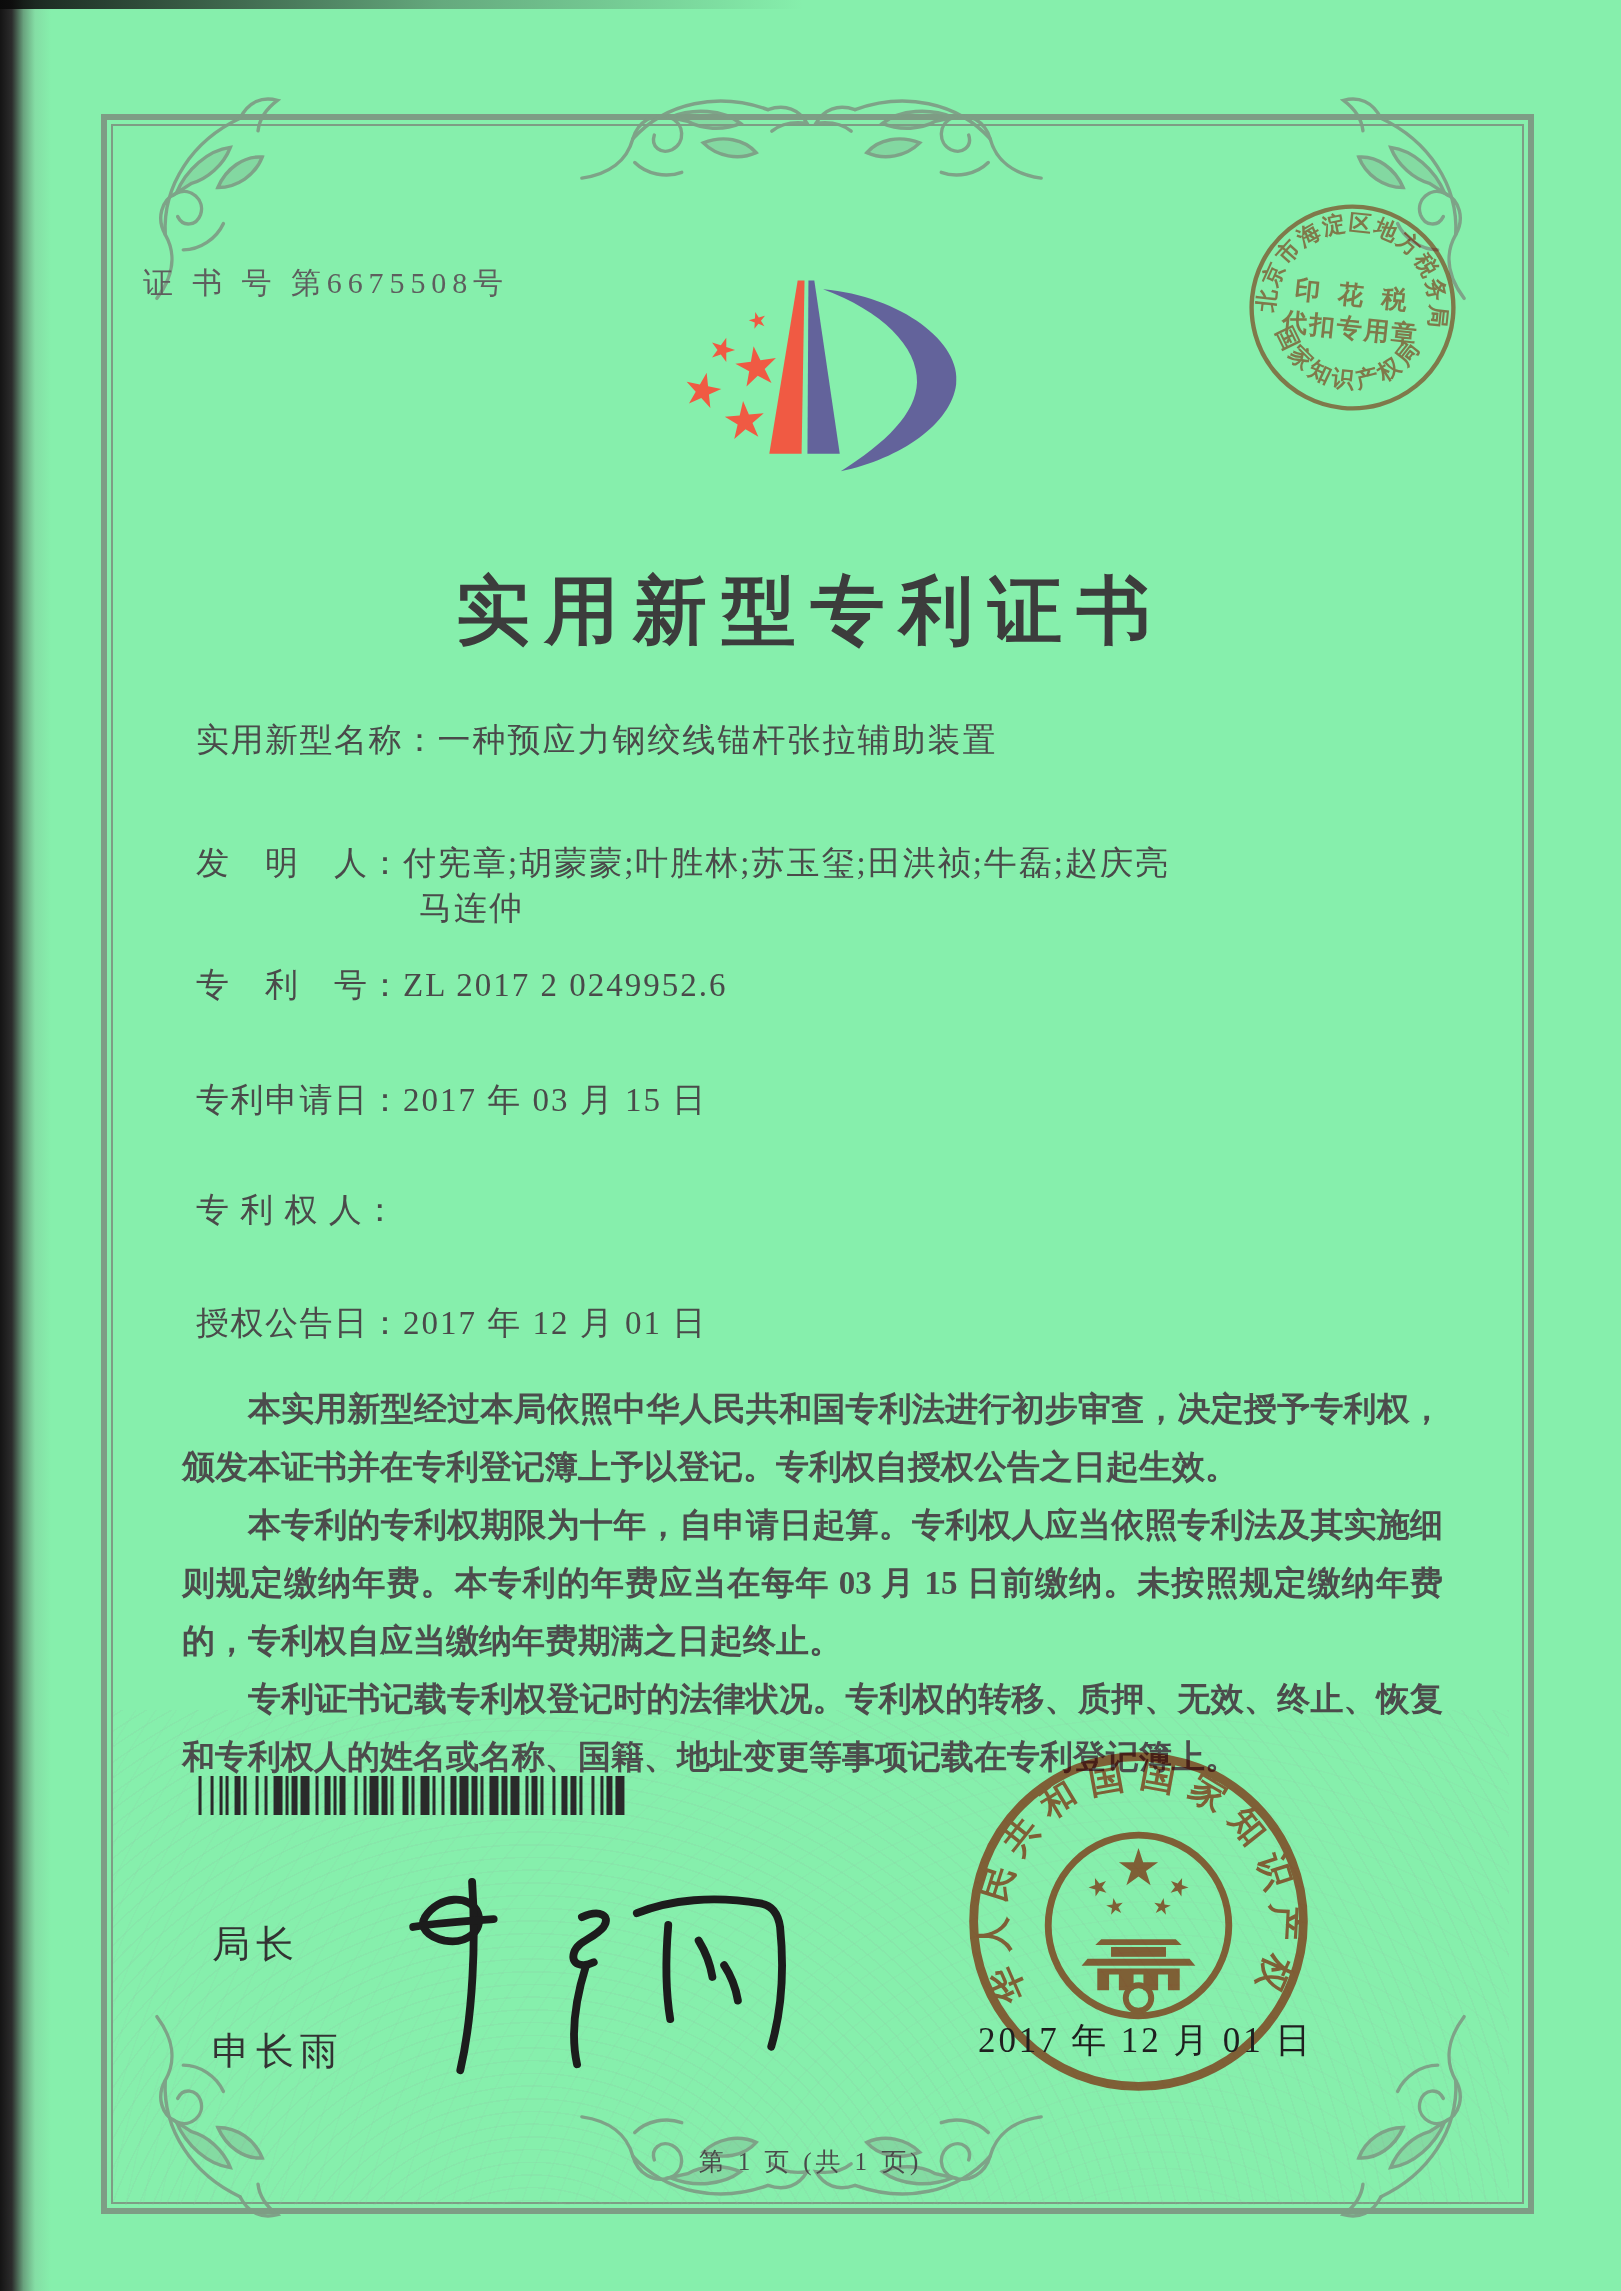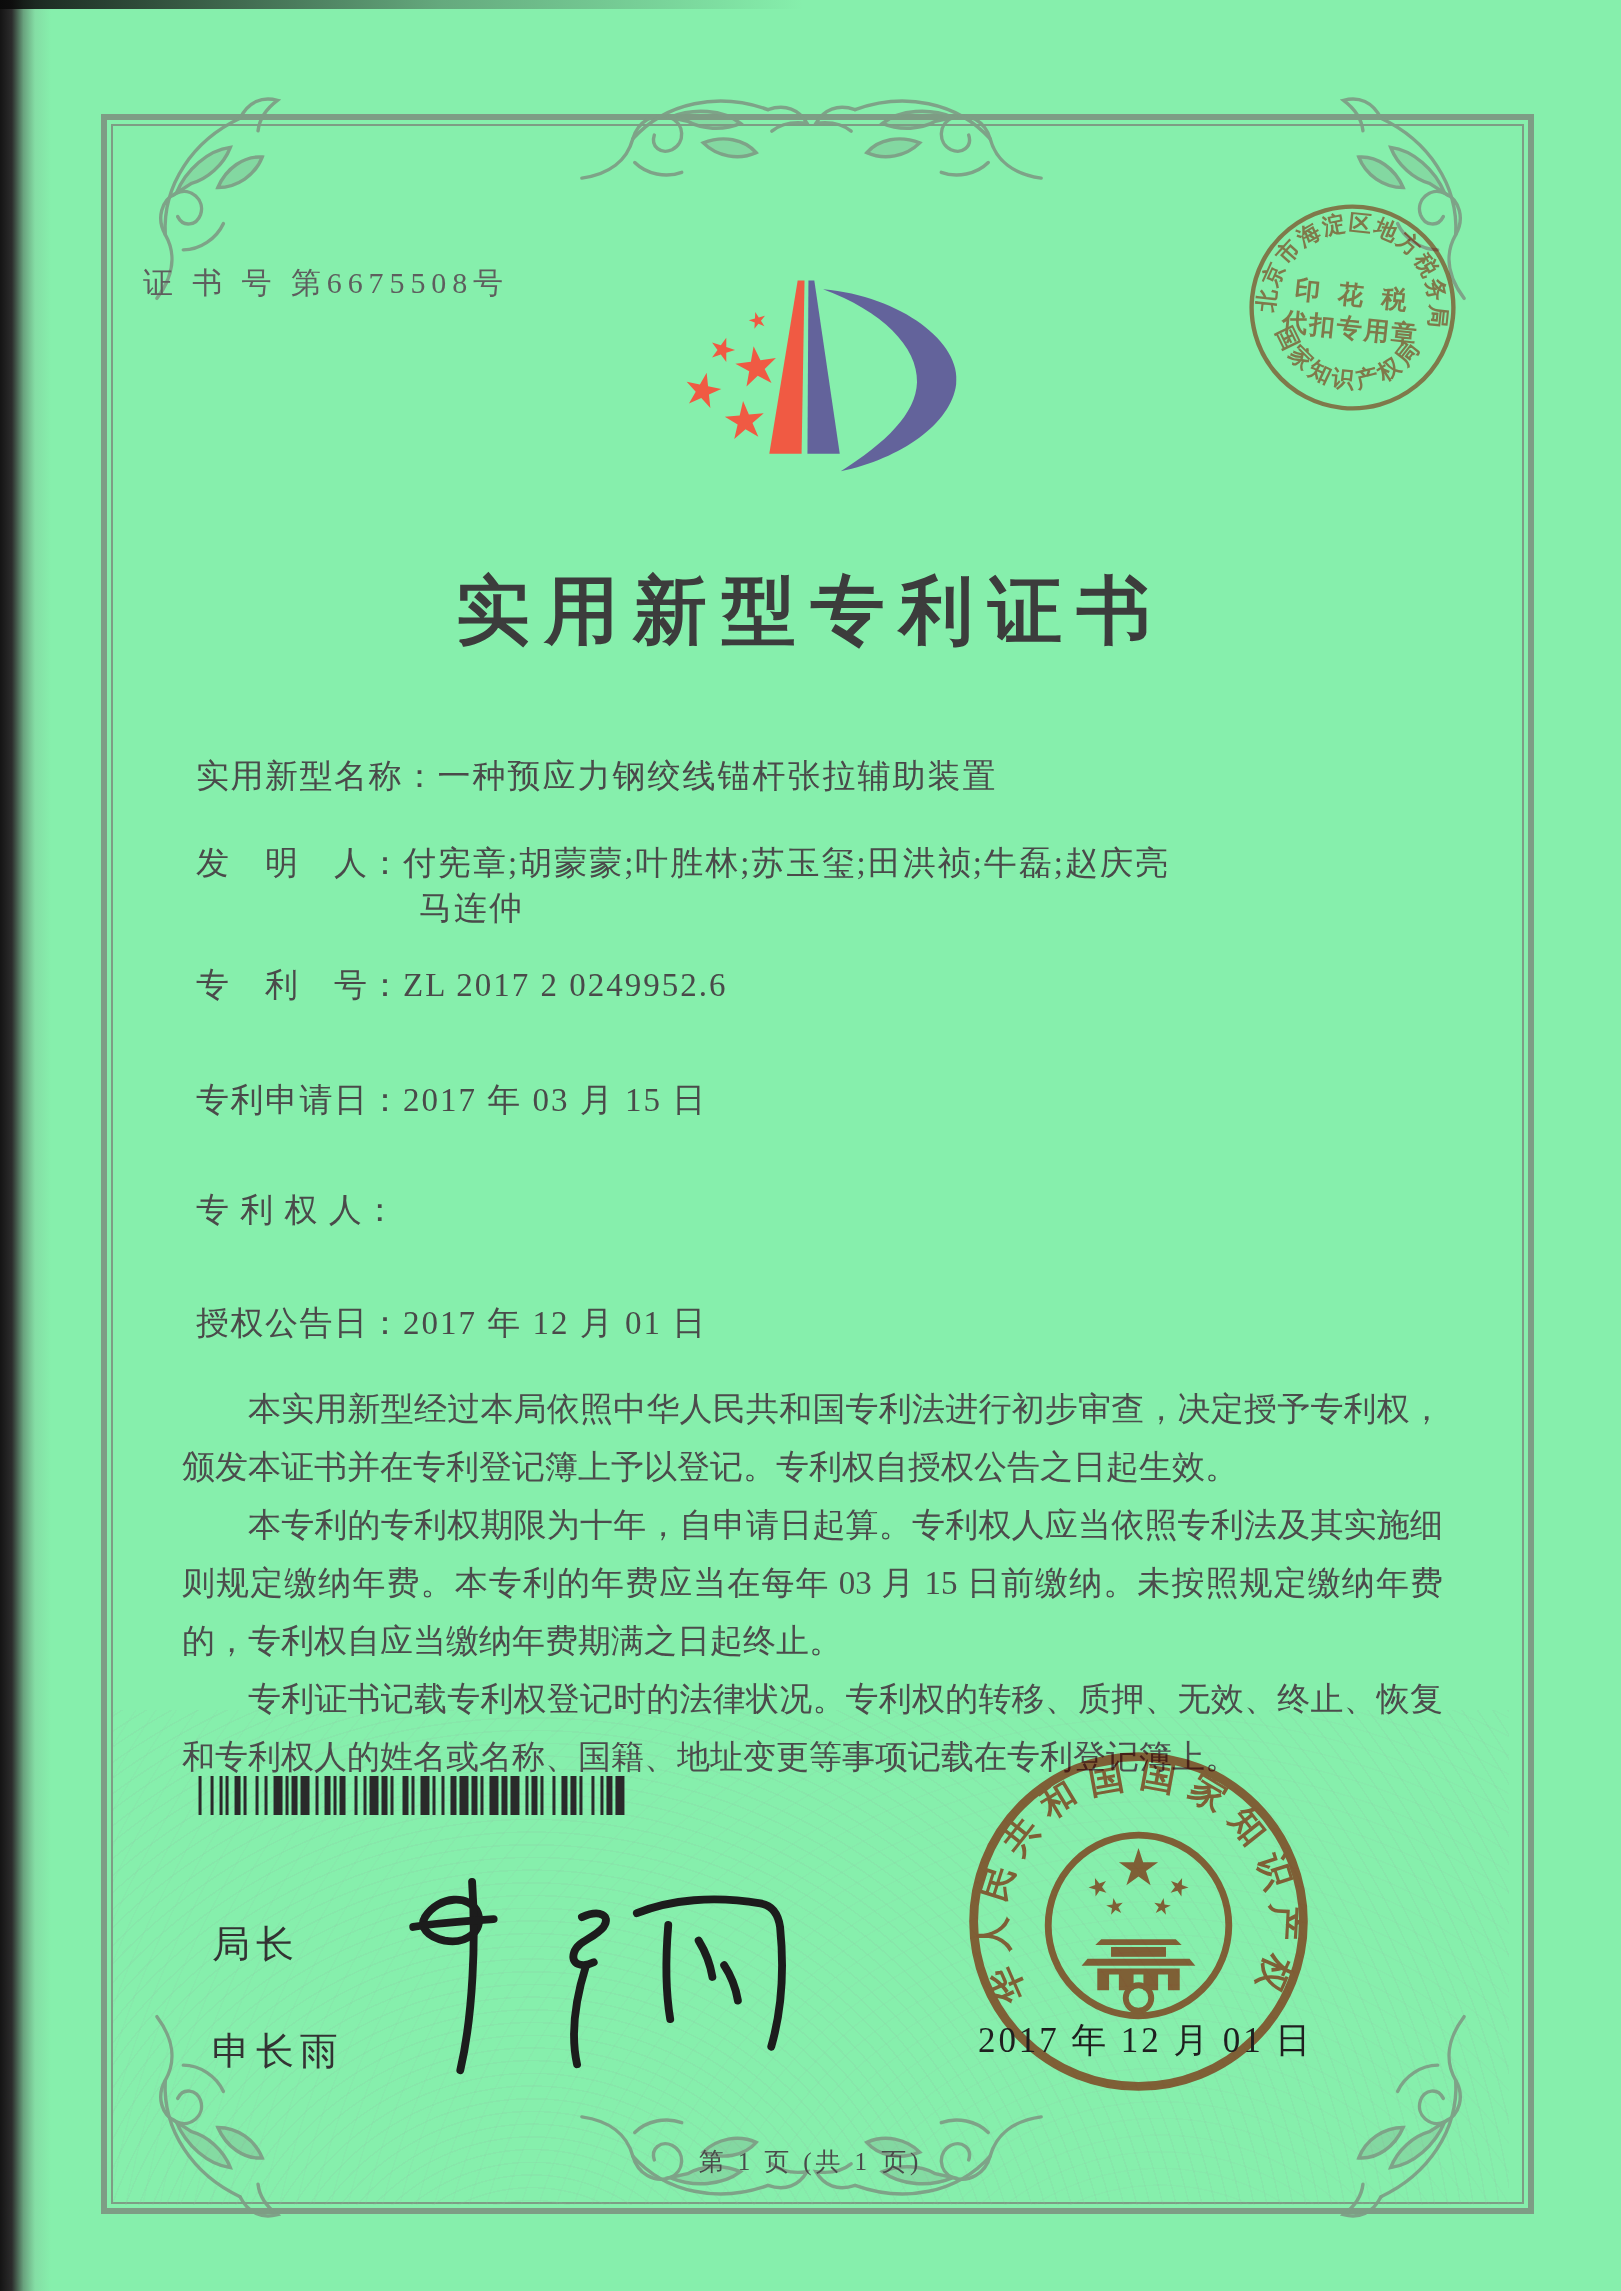--- a/index.html
+++ b/index.html
@@ -27,21 +27,21 @@
   .cert-number{position:absolute;left:143px;top:263px;font-size:30px;letter-spacing:5.9px;color:#5e5e5e;z-index:3;}
   .logo{position:absolute;left:676px;top:257px;width:304px;height:225px;z-index:3;}
   .title{position:absolute;left:0;top:518px;width:100%;text-align:center;font-size:74px;font-weight:700;
     letter-spacing:14.7px;color:#3c3c3c;z-index:3;margin-top:44px;}
   .fields{position:absolute;left:196px;right:167px;top:0;z-index:3;font-size:33px;color:#4a4a4a;}
   .frow{position:absolute;display:flex;align-items:flex-start;letter-spacing:1.5px;line-height:1.35;}
   .frow .lab{white-space:nowrap;}
   .frow .val{letter-spacing:2px;}
   .val2{display:block;margin-left:16px;}
   .body-text{position:absolute;left:182px;right:178px;top:1380px;z-index:3;font-size:33px;
-    line-height:1.76;color:#4c4c4c;text-align:justify;}
+    line-height:1.76;color:#4c4c4c;text-align:justify;font-weight:bold;}
   .body-text p{margin:0;text-indent:2em;}
   .barcode{position:absolute;left:196px;top:1776px;width:437px;height:39px;z-index:3;}
   .issuer-role{position:absolute;left:212px;top:1919px;font-size:38px;letter-spacing:5.9px;color:#333;z-index:3;font-family:"Liberation Sans","DejaVu Sans",sans-serif;}
   .issuer-name{position:absolute;left:212px;top:1998px;font-size:38px;letter-spacing:5.9px;color:#333;z-index:3;font-family:"Liberation Sans","DejaVu Sans",sans-serif;margin-top:28px;}
   .signature{position:absolute;left:374px;top:1870px;width:461px;height:211px;z-index:4;}
   .seal{position:absolute;left:954px;top:1737px;width:369px;height:369px;z-index:4;mix-blend-mode:multiply;opacity:.93;}
   .seal-date{position:absolute;left:978px;top:2017px;width:314px;font-size:35px;letter-spacing:2.9px;
     color:#1f1f1f;z-index:5;white-space:nowrap;}
   .footer{position:absolute;left:0;top:2145px;width:100%;text-align:center;font-size:25px;
     letter-spacing:3.9px;color:#4a4a4a;z-index:3;}
@@ -131,21 +131,21 @@
     <text font-size="23" fill="#f0705a" letter-spacing="4" font-weight="bold">
       <textPath href="#taxBottomArc" startOffset="50%" text-anchor="middle">国家知识产权局</textPath>
     </text>
     <text x="122" y="118" font-size="26" fill="#f0705a" text-anchor="middle" letter-spacing="6" font-weight="bold">印 花 税</text>
     <text x="122" y="152" font-size="26" fill="#f0705a" text-anchor="middle" letter-spacing="2" font-weight="bold">代扣专用章</text>
   </svg>
 
   <div class="title">实用新型专利证书</div>
 
   <div class="fields">
-    <div class="frow" style="top:754px">
+    <div class="frow" style="top:718px">
       <span class="lab">实用新型名称：</span>
       <span class="val">一种预应力钢绞线锚杆张拉辅助装置</span>
     </div>
     <div class="frow" style="top:841px">
       <span class="lab">发　明　人：</span>
       <span class="val">
         <span>付宪章;胡蒙蒙;叶胜林;苏玉玺;田洪祯;牛磊;赵庆亮</span>
         <span class="val2">马连仲</span>
       </span>
     </div>

